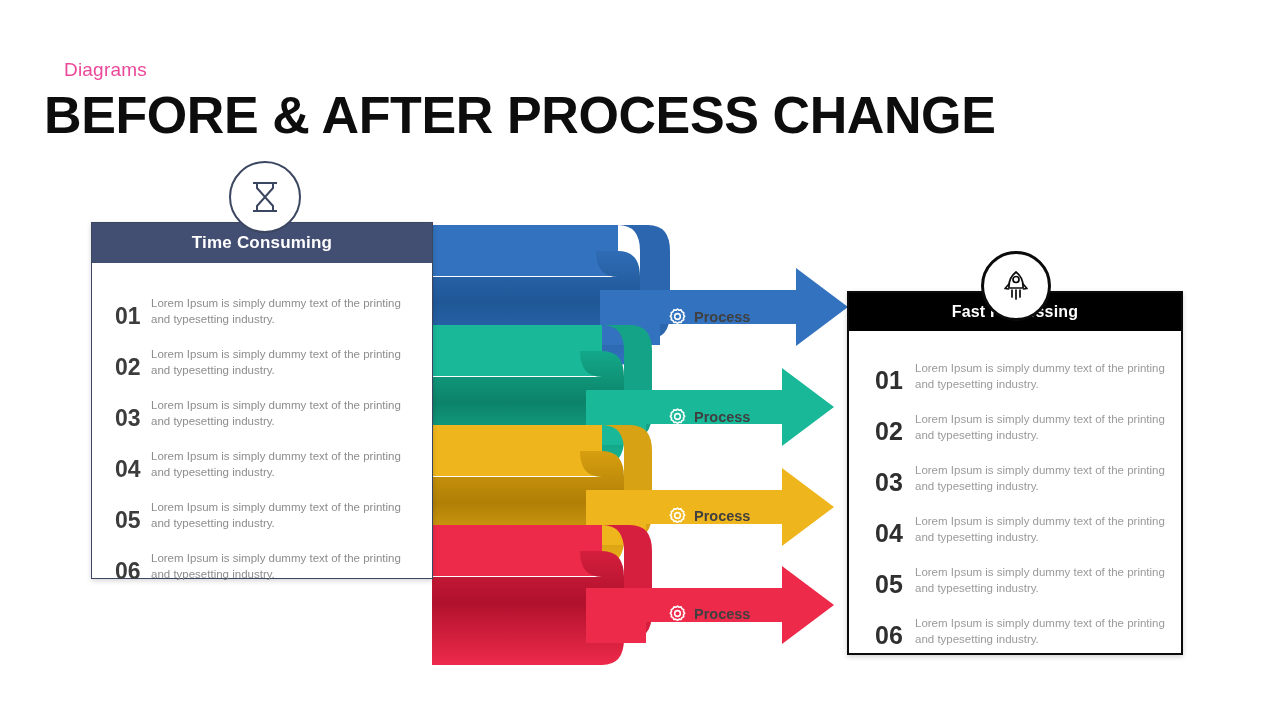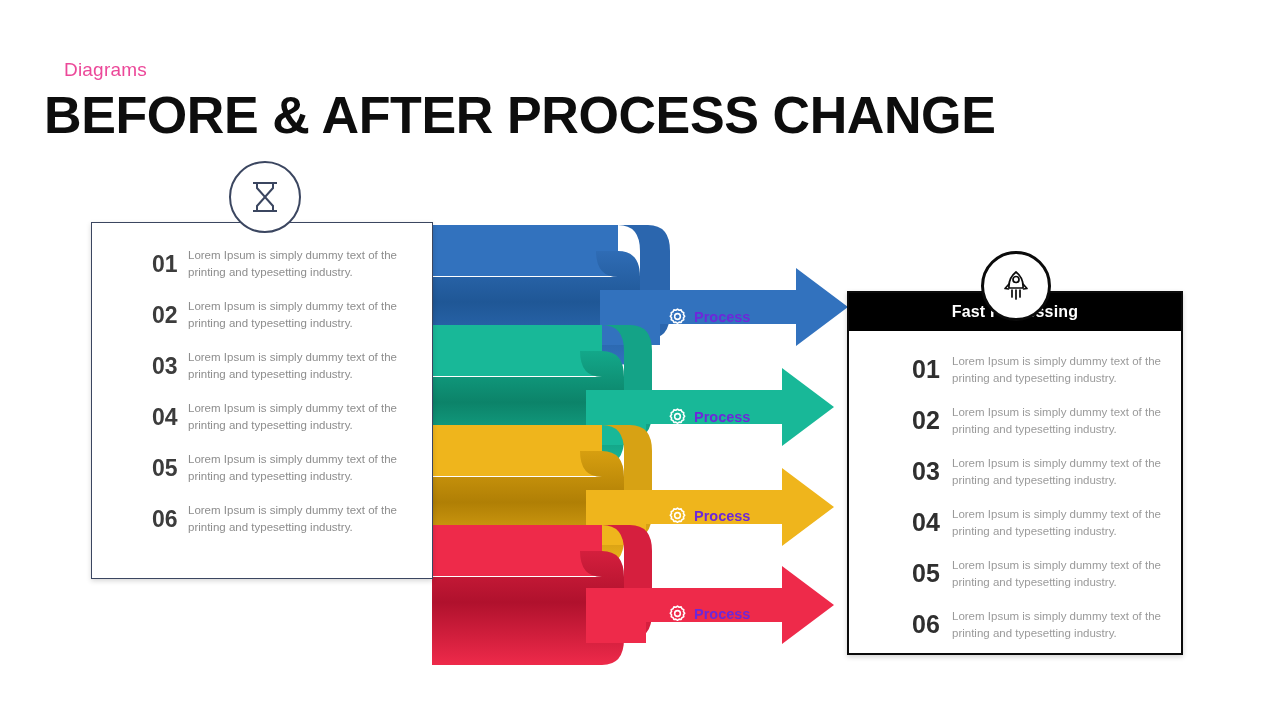--- a/index.html
+++ b/index.html
@@ -100,22 +100,21 @@
     font-weight: bold;
     letter-spacing: 0.2px;
   }
   #right-list {
     padding: 11px 0 0 0;
   }
 
   
   .list-row {
     display: flex;
-    align-items: center;
-    margin-left: 37px;
+    align-items: flex-end;
   }
   .left-row {
     padding: 0 18px 0 23px;
     height: 51px;
   }
   .right-row {
     padding: 0 14px 0 26px;
     height: 51px;
   }
   .row-num {
@@ -169,21 +168,21 @@
     height: 64px;
     border: 3px solid #0b0b0b;
   }
 
   
   .process-label {
     position: absolute;
     display: flex;
     align-items: center;
     gap: 7px;
-    color: #6d28d9;
+    color: #404040;
     font-size: 14.5px;
     font-weight: bold;
     z-index: 4;
     pointer-events: auto;
     white-space: nowrap;
   }
   .process-label .gear {
     display: block;
     width: 19px;
     height: 19px;
@@ -279,20 +278,23 @@
 
 <div class="process-label" style="left:668px; top:604px;">
   <svg class="gear" viewBox="0 0 24 24" fill="none" stroke="#ffffff" stroke-width="2" stroke-linejoin="round">
     <path d="M12 2.6 l2.1 1.5 2.5-.5 1 2.4 2.3 1.1 -.4 2.5 1.6 2 -1.6 2 .4 2.5 -2.3 1.1 -1 2.4 -2.5-.5 -2.1 1.5 -2.1-1.5 -2.5 .5 -1-2.4 -2.3-1.1 .4-2.5 -1.6-2 1.6-2 -.4-2.5 2.3-1.1 1-2.4 2.5 .5 z"></path>
     <circle cx="12" cy="12" r="3.6"></circle>
   </svg>
   <span>Process</span>
 </div>
 
 <div id="left-panel">
+  <div id="left-panel-header">
+    <span>Time Consuming</span>
+  </div>
   <div id="left-list">
     <div class="list-row left-row">
       <span class="row-num">01</span>
       <span class="row-text">Lorem Ipsum is simply dummy text of the printing and typesetting industry.</span>
     </div>
     <div class="list-row left-row">
       <span class="row-num">02</span>
       <span class="row-text">Lorem Ipsum is simply dummy text of the printing and typesetting industry.</span>
     </div>
     <div class="list-row left-row">

